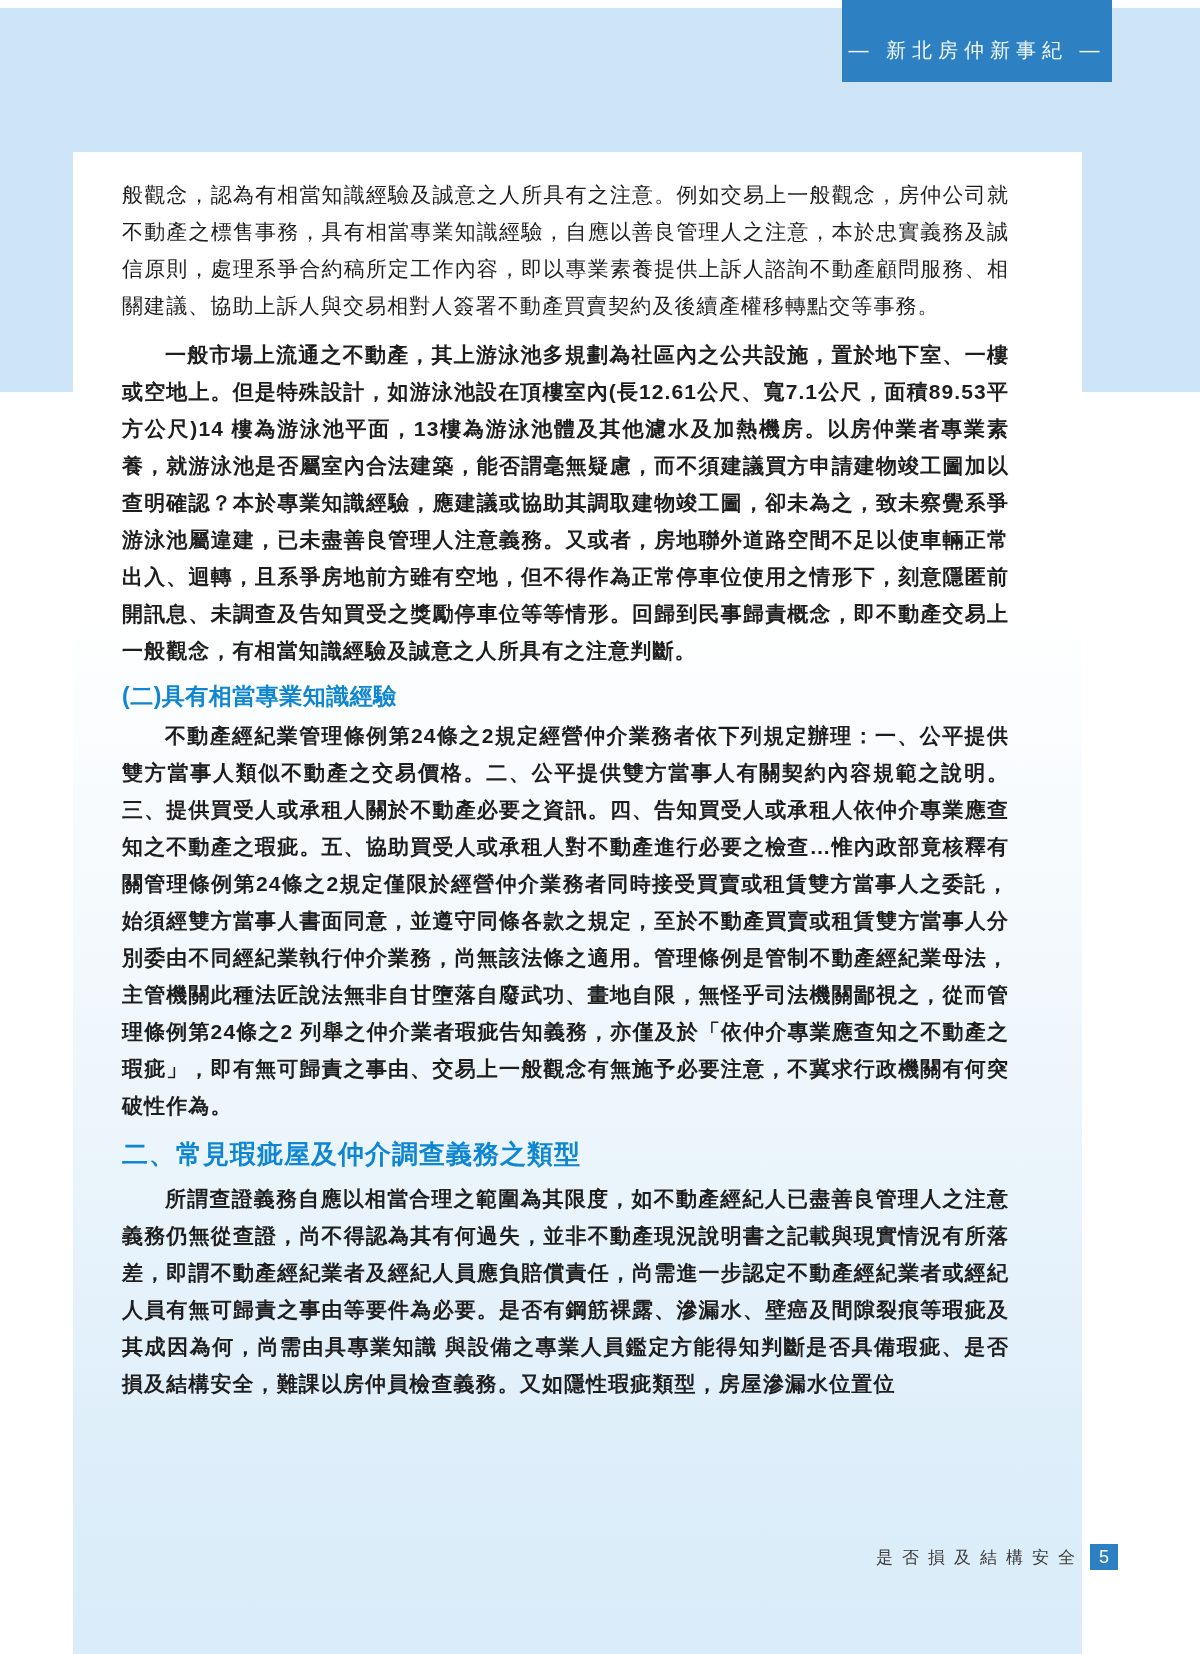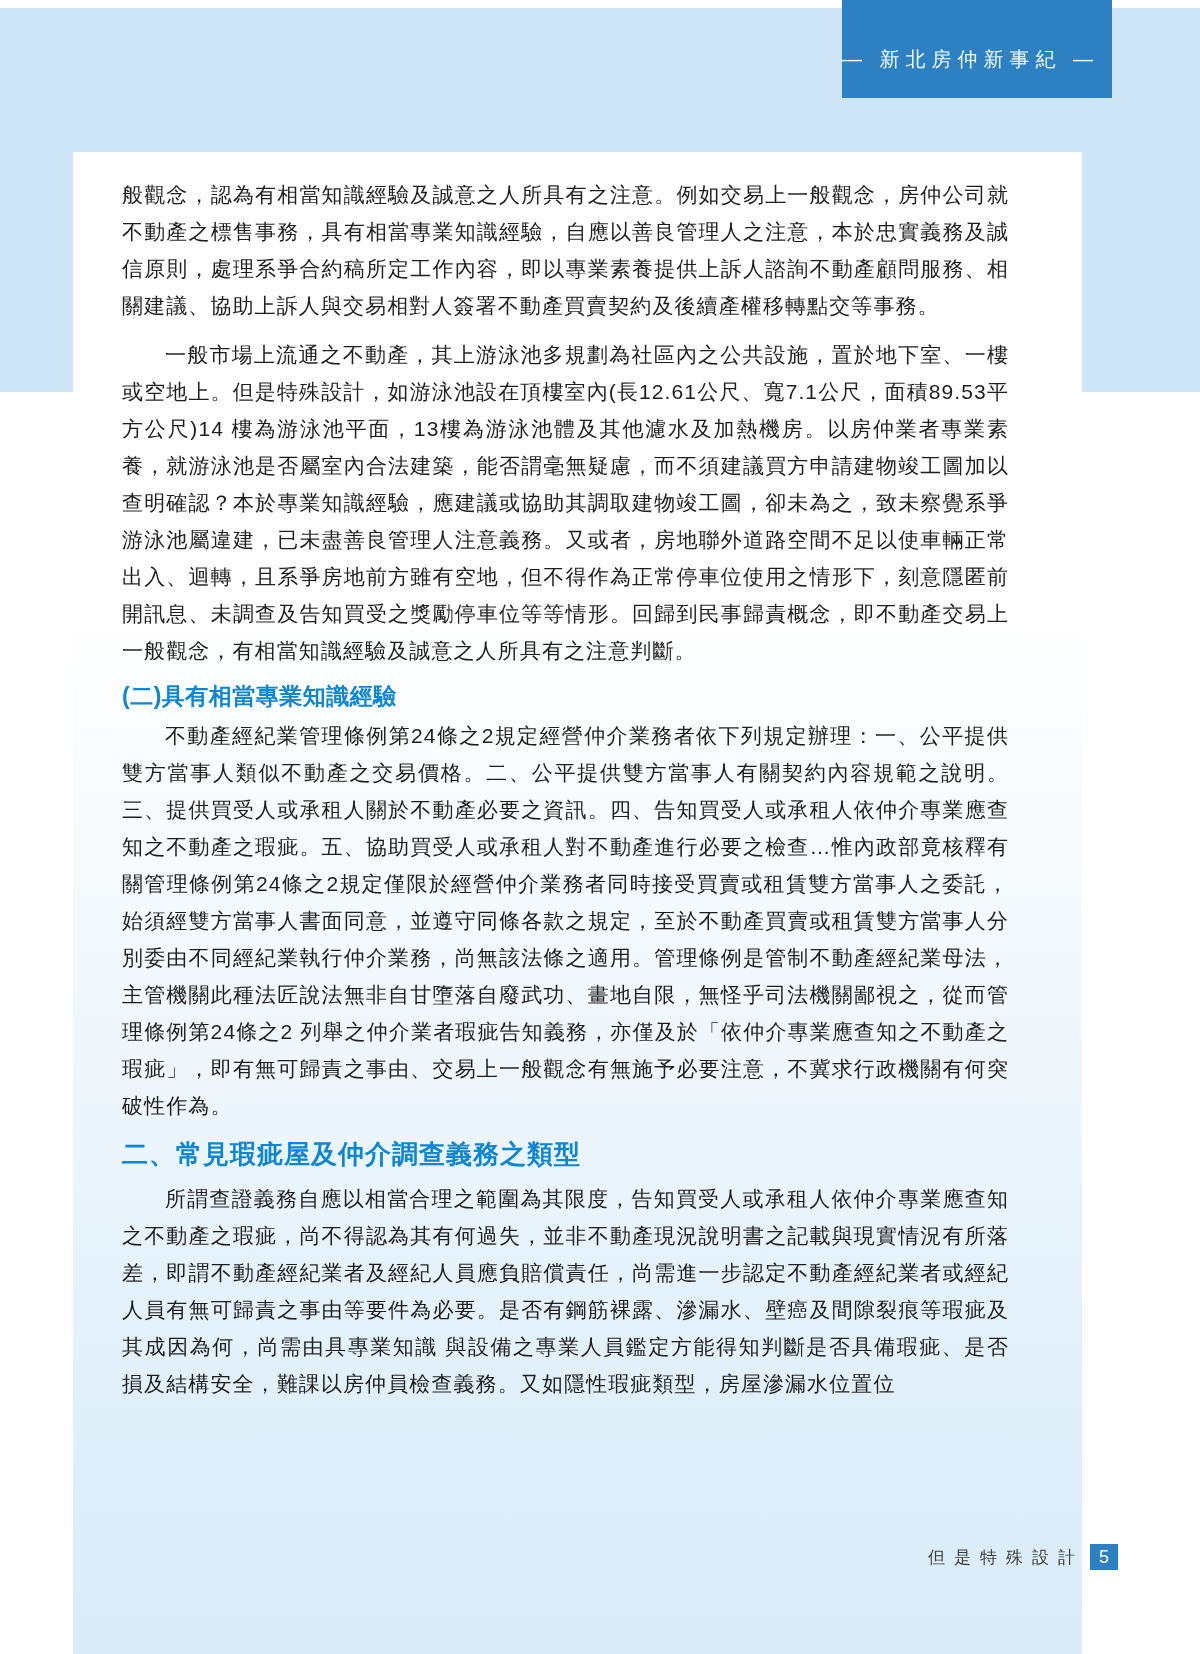--- a/index.html
+++ b/index.html
@@ -23,27 +23,27 @@
     width: 1200px;
     height: 384px;
     background: var(--band-bg, #cde5f6);
   }
   
   .masthead {
     position: absolute;
     left: 842px;
     top: 0;
     width: 270px;
-    height: 98px;
+    height: 82px;
     background: var(--masthead-bg, #2d80c2);
     display: flex;
     align-items: flex-end;
-    justify-content: flex-start;
+    justify-content: center;
     box-sizing: border-box;
-    padding-bottom: 25px;
+    padding-bottom: 18px;
   }
   .masthead-title {
     color: #f4fafe;
     font-size: 20px;
     letter-spacing: 6px;
     white-space: nowrap;
   }
   
   .panel {
     position: absolute;
@@ -62,21 +62,21 @@
   }
   .body-par {
     margin: 0 0 12px 0;
     font-size: 21px;
     line-height: 37px;
     letter-spacing: 1.1px;
     color: #1e1e1e;
     text-align: justify;
     text-align-last: left;
   }
-  .indent { text-indent: 43px; }
+  .indent { text-indent: 43px; font-weight: bold; }
   .sub-heading {
     margin: 6px 0 6px 0;
     font-size: 23px;
     line-height: 30px;
     font-weight: bold;
     color: var(--heading-color, #0e86d2);
     letter-spacing: 0.5px;
   }
   .main-heading {
     margin: 8px 0 8px 0;
@@ -130,22 +130,22 @@
 
     <p class="body-par indent">一般市場上流通之不動產，其上游泳池多規劃為社區內之公共設施，置於地下室、一樓或空地上。但是特殊設計，如游泳池設在頂樓室內(長12.61公尺、寬7.1公尺，面積89.53平方公尺)14 樓為游泳池平面，13樓為游泳池體及其他濾水及加熱機房。以房仲業者專業素養，就游泳池是否屬室內合法建築，能否謂毫無疑慮，而不須建議買方申請建物竣工圖加以查明確認？本於專業知識經驗，應建議或協助其調取建物竣工圖，卻未為之，致未察覺系爭游泳池屬違建，已未盡善良管理人注意義務。又或者，房地聯外道路空間不足以使車輛正常出入、迴轉，且系爭房地前方雖有空地，但不得作為正常停車位使用之情形下，刻意隱匿前開訊息、未調查及告知買受之獎勵停車位等等情形。回歸到民事歸責概念，即不動產交易上一般觀念，有相當知識經驗及誠意之人所具有之注意判斷。</p>
 
     <h3 class="sub-heading">(二)具有相當專業知識經驗</h3>
 
     <p class="body-par indent">不動產經紀業管理條例第24條之2規定經營仲介業務者依下列規定辦理：一、公平提供雙方當事人類似不動產之交易價格。二、公平提供雙方當事人有關契約內容規範之說明。三、提供買受人或承租人關於不動產必要之資訊。四、告知買受人或承租人依仲介專業應查知之不動產之瑕疵。五、協助買受人或承租人對不動產進行必要之檢查…惟內政部竟核釋有關管理條例第24條之2規定僅限於經營仲介業務者同時接受買賣或租賃雙方當事人之委託，始須經雙方當事人書面同意，並遵守同條各款之規定，至於不動產買賣或租賃雙方當事人分別委由不同經紀業執行仲介業務，尚無該法條之適用。管理條例是管制不動產經紀業母法，主管機關此種法匠說法無非自甘墮落自廢武功、畫地自限，無怪乎司法機關鄙視之，從而管理條例第24條之2 列舉之仲介業者瑕疵告知義務，亦僅及於「依仲介專業應查知之不動產之瑕疵」，即有無可歸責之事由、交易上一般觀念有無施予必要注意，不冀求行政機關有何突破性作為。</p>
 
     <h2 class="main-heading gap-above">二、常見瑕疵屋及仲介調查義務之類型</h2>
 
 
-    <p class="body-par indent">所謂查證義務自應以相當合理之範圍為其限度，告知買受人或承租人依仲介專業應查知之不動產之瑕疵，尚不得認為其有何過失，並非不動產現況說明書之記載與現實情況有所落差，即謂不動產經紀業者及經紀人員應負賠償責任，尚需進一步認定不動產經紀業者或經紀人員有無可歸責之事由等要件為必要。是否有鋼筋裸露、滲漏水、壁癌及間隙裂痕等瑕疵及其成因為何，尚需由具專業知識 與設備之專業人員鑑定方能得知判斷是否具備瑕疵、是否損及結構安全，難課以房仲員檢查義務。又如隱性瑕疵類型，房屋滲漏水位置位</p>
+    <p class="body-par indent">所謂查證義務自應以相當合理之範圍為其限度，如不動產經紀人已盡善良管理人之注意義務仍無從查證，尚不得認為其有何過失，並非不動產現況說明書之記載與現實情況有所落差，即謂不動產經紀業者及經紀人員應負賠償責任，尚需進一步認定不動產經紀業者或經紀人員有無可歸責之事由等要件為必要。是否有鋼筋裸露、滲漏水、壁癌及間隙裂痕等瑕疵及其成因為何，尚需由具專業知識 與設備之專業人員鑑定方能得知判斷是否具備瑕疵、是否損及結構安全，難課以房仲員檢查義務。又如隱性瑕疵類型，房屋滲漏水位置位</p>
 
   </div>
 
   <div class="footer">
-    <span class="footer-title">但是特殊設計</span>
+    <span class="footer-title">是否損及結構安全</span>
     <span class="page-num-box">5</span>
   </div>
 
 </div>
 
 </body></html>

